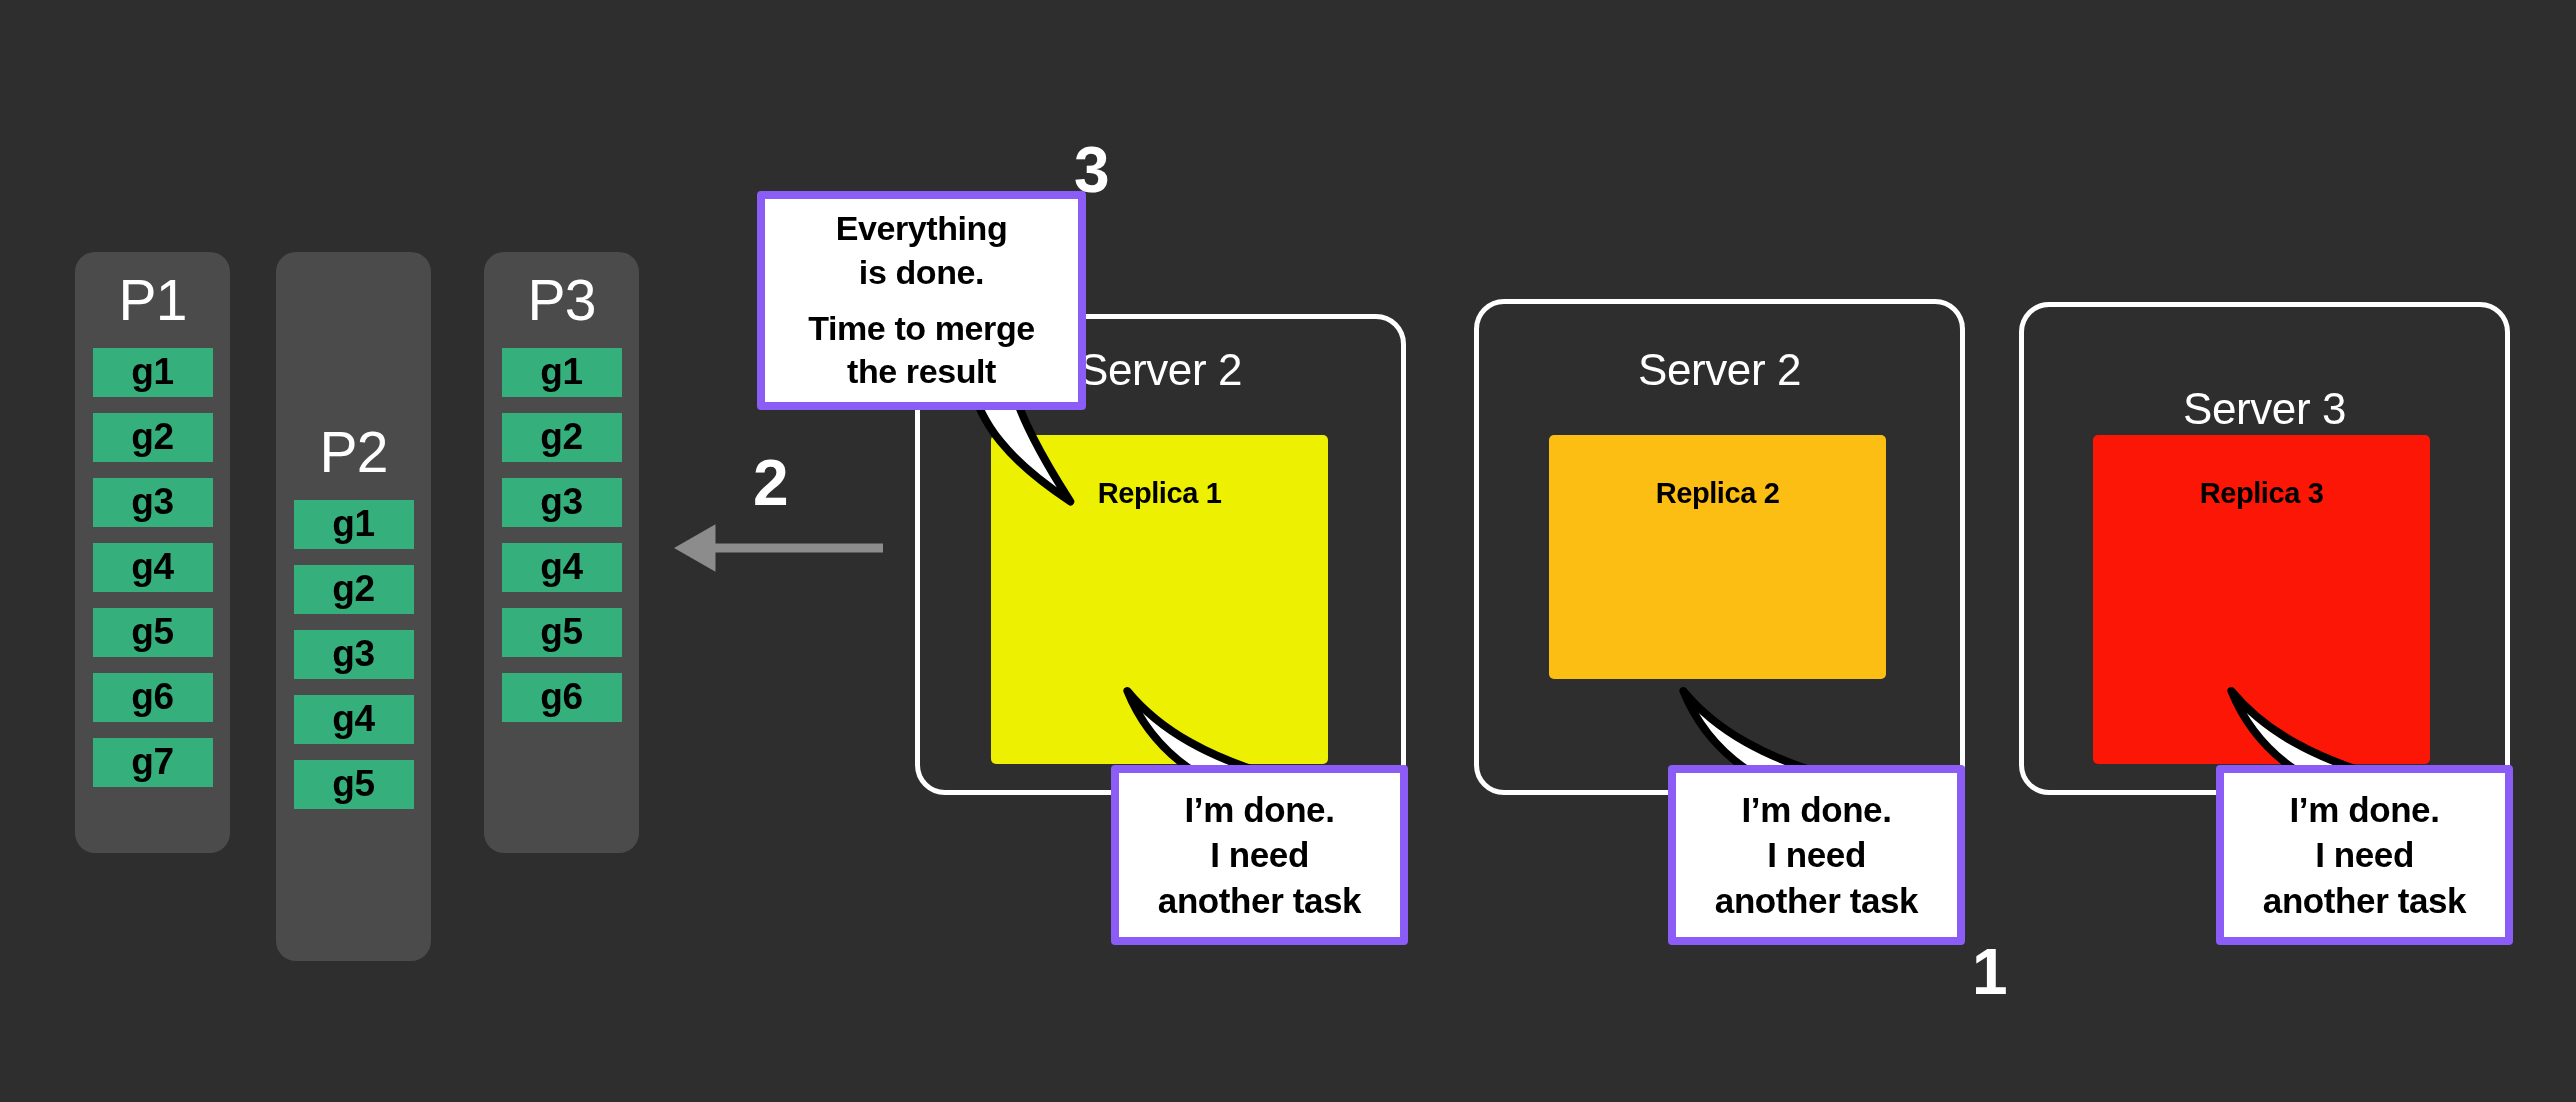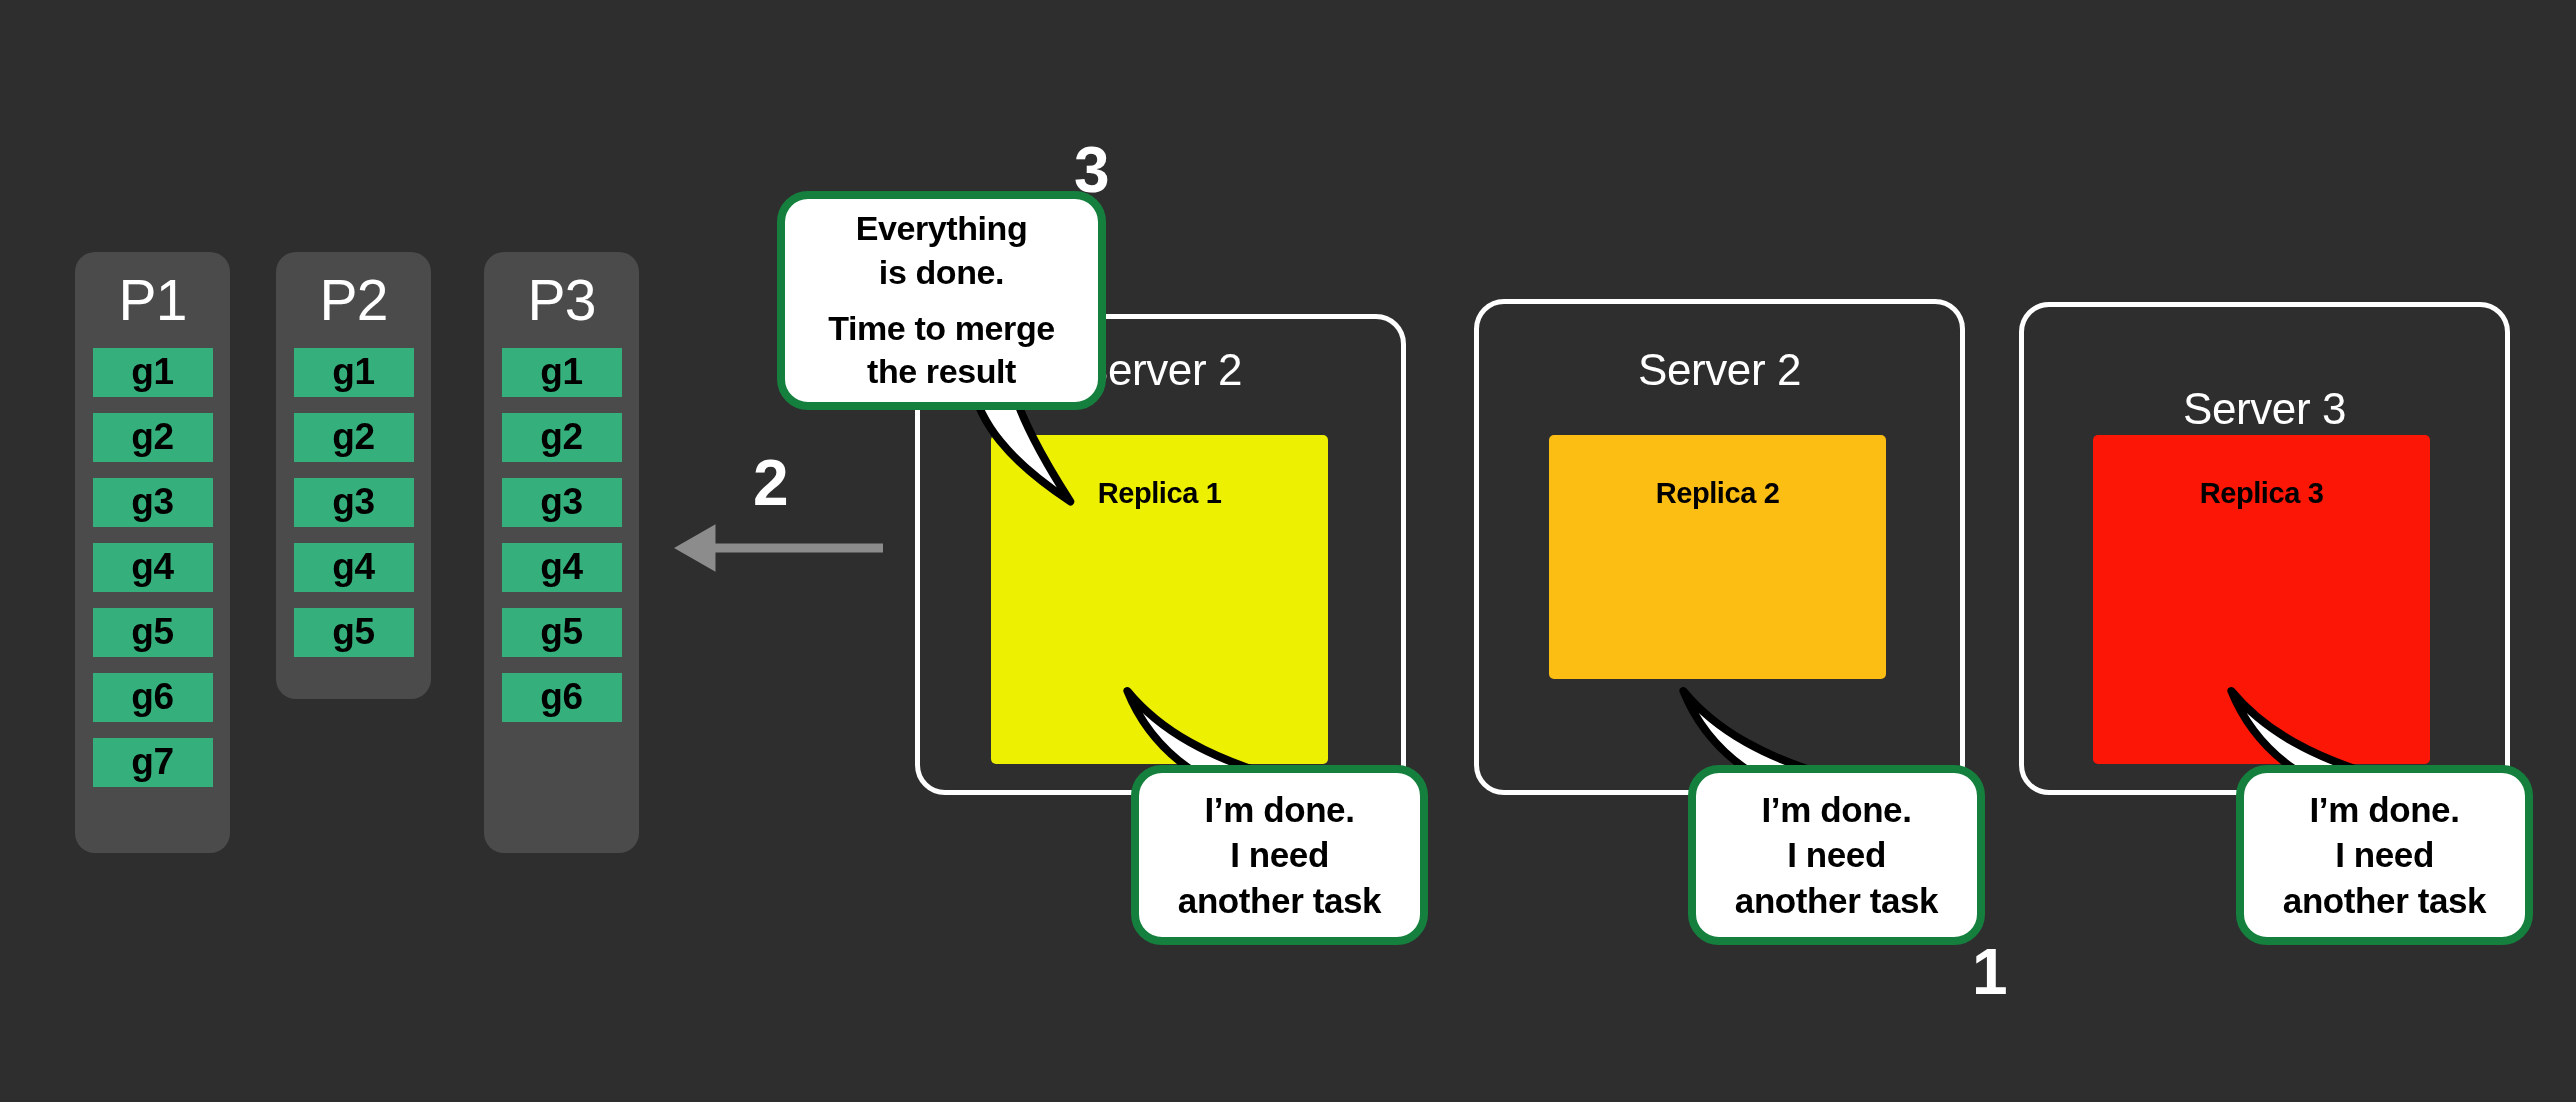--- a/index.html
+++ b/index.html
@@ -110,33 +110,32 @@
     font-size: 29px;
     font-weight: 700;
     letter-spacing: -0.4px;
     user-select: none;
   }
 
   
   .bubble {
     position: absolute;
     background: #ffffff;
-    border: 8px solid #15803d;
-    border-radius: 31px;
+    border: 8px solid #8b5cf6;
+    border-radius: 4px;
     box-sizing: border-box;
     display: flex;
     flex-direction: column;
     align-items: center;
     justify-content: center;
     color: #000000;
     font-weight: 700;
     letter-spacing: -0.4px;
     text-align: center;
     user-select: none;
-    margin-left: 20px;
   }
   .bubble-line { display: block; white-space: nowrap; }
 
   .bubble-merge {
     font-size: 34px;
     line-height: 1.28;
   }
   .bubble-merge .gap { height: 12.4px; }
 
   .bubble-done {
@@ -160,21 +159,21 @@
       <div class="group-chip">g1</div>
       <div class="group-chip">g2</div>
       <div class="group-chip">g3</div>
       <div class="group-chip">g4</div>
       <div class="group-chip">g5</div>
       <div class="group-chip">g6</div>
       <div class="group-chip">g7</div>
     </div>
   </div>
 
-  <div class="partition-card" style="left:276px; top:252px; width:155px; height:447px;">
+  <div class="partition-card" style="left:276px; top:252px; width:155px; height:709px;justify-content:center;">
     <div class="partition-title">P2</div>
     <div class="group-list">
       <div class="group-chip">g1</div>
       <div class="group-chip">g2</div>
       <div class="group-chip">g3</div>
       <div class="group-chip">g4</div>
       <div class="group-chip">g5</div>
     </div>
   </div>
 

